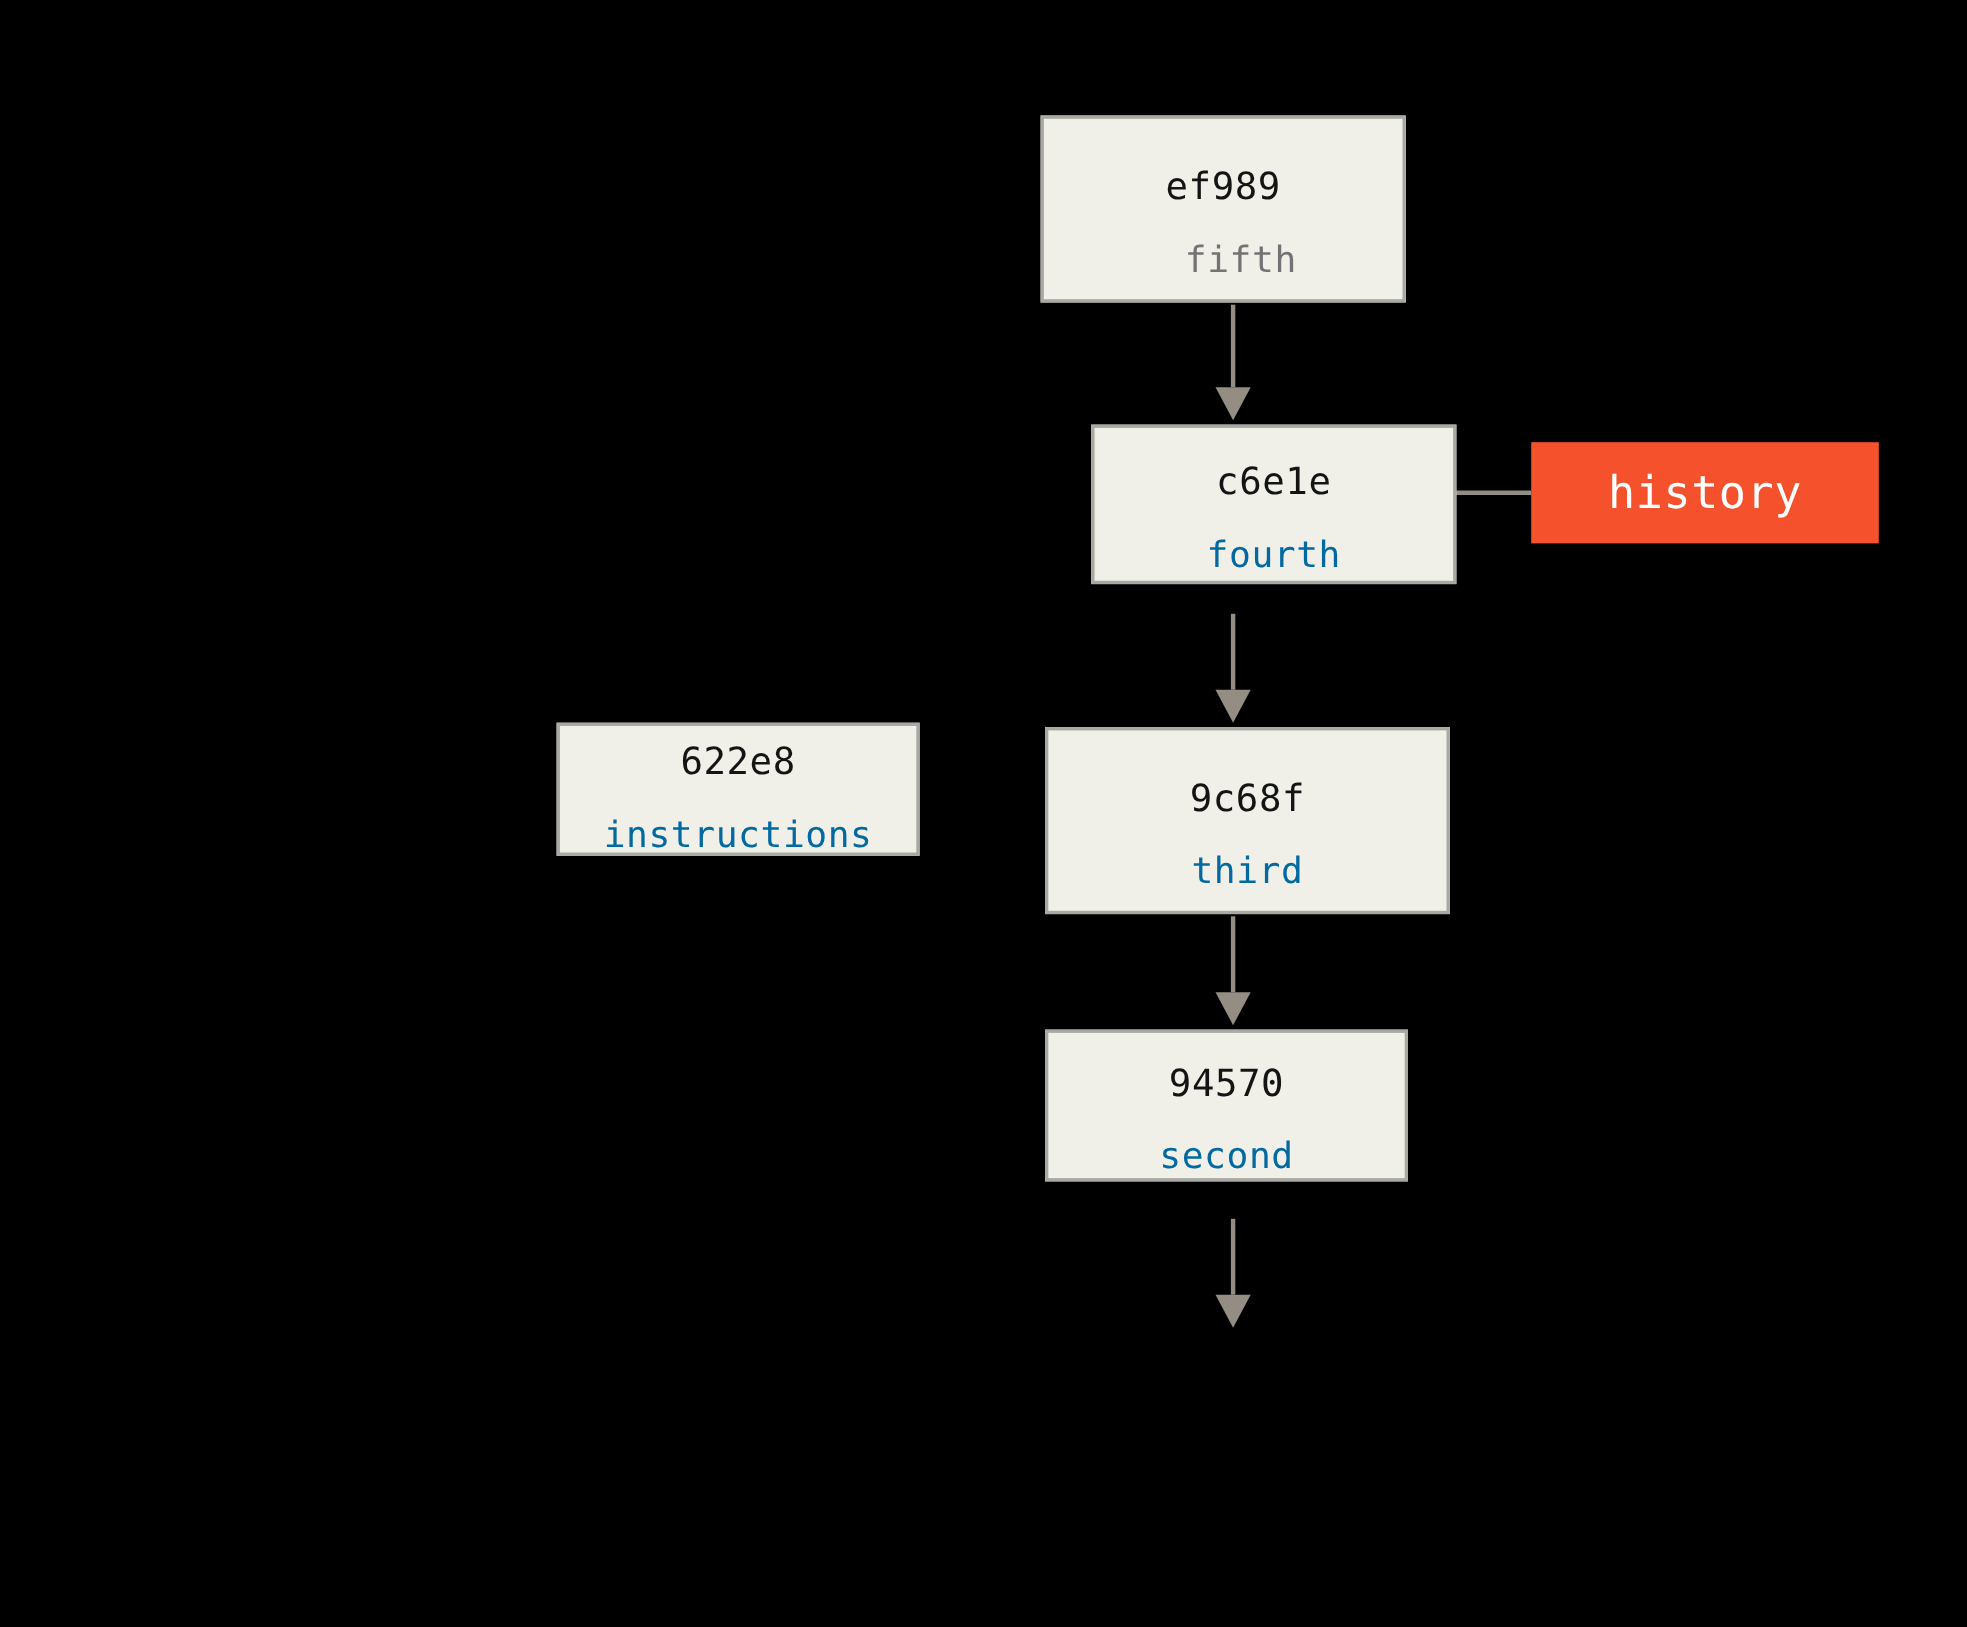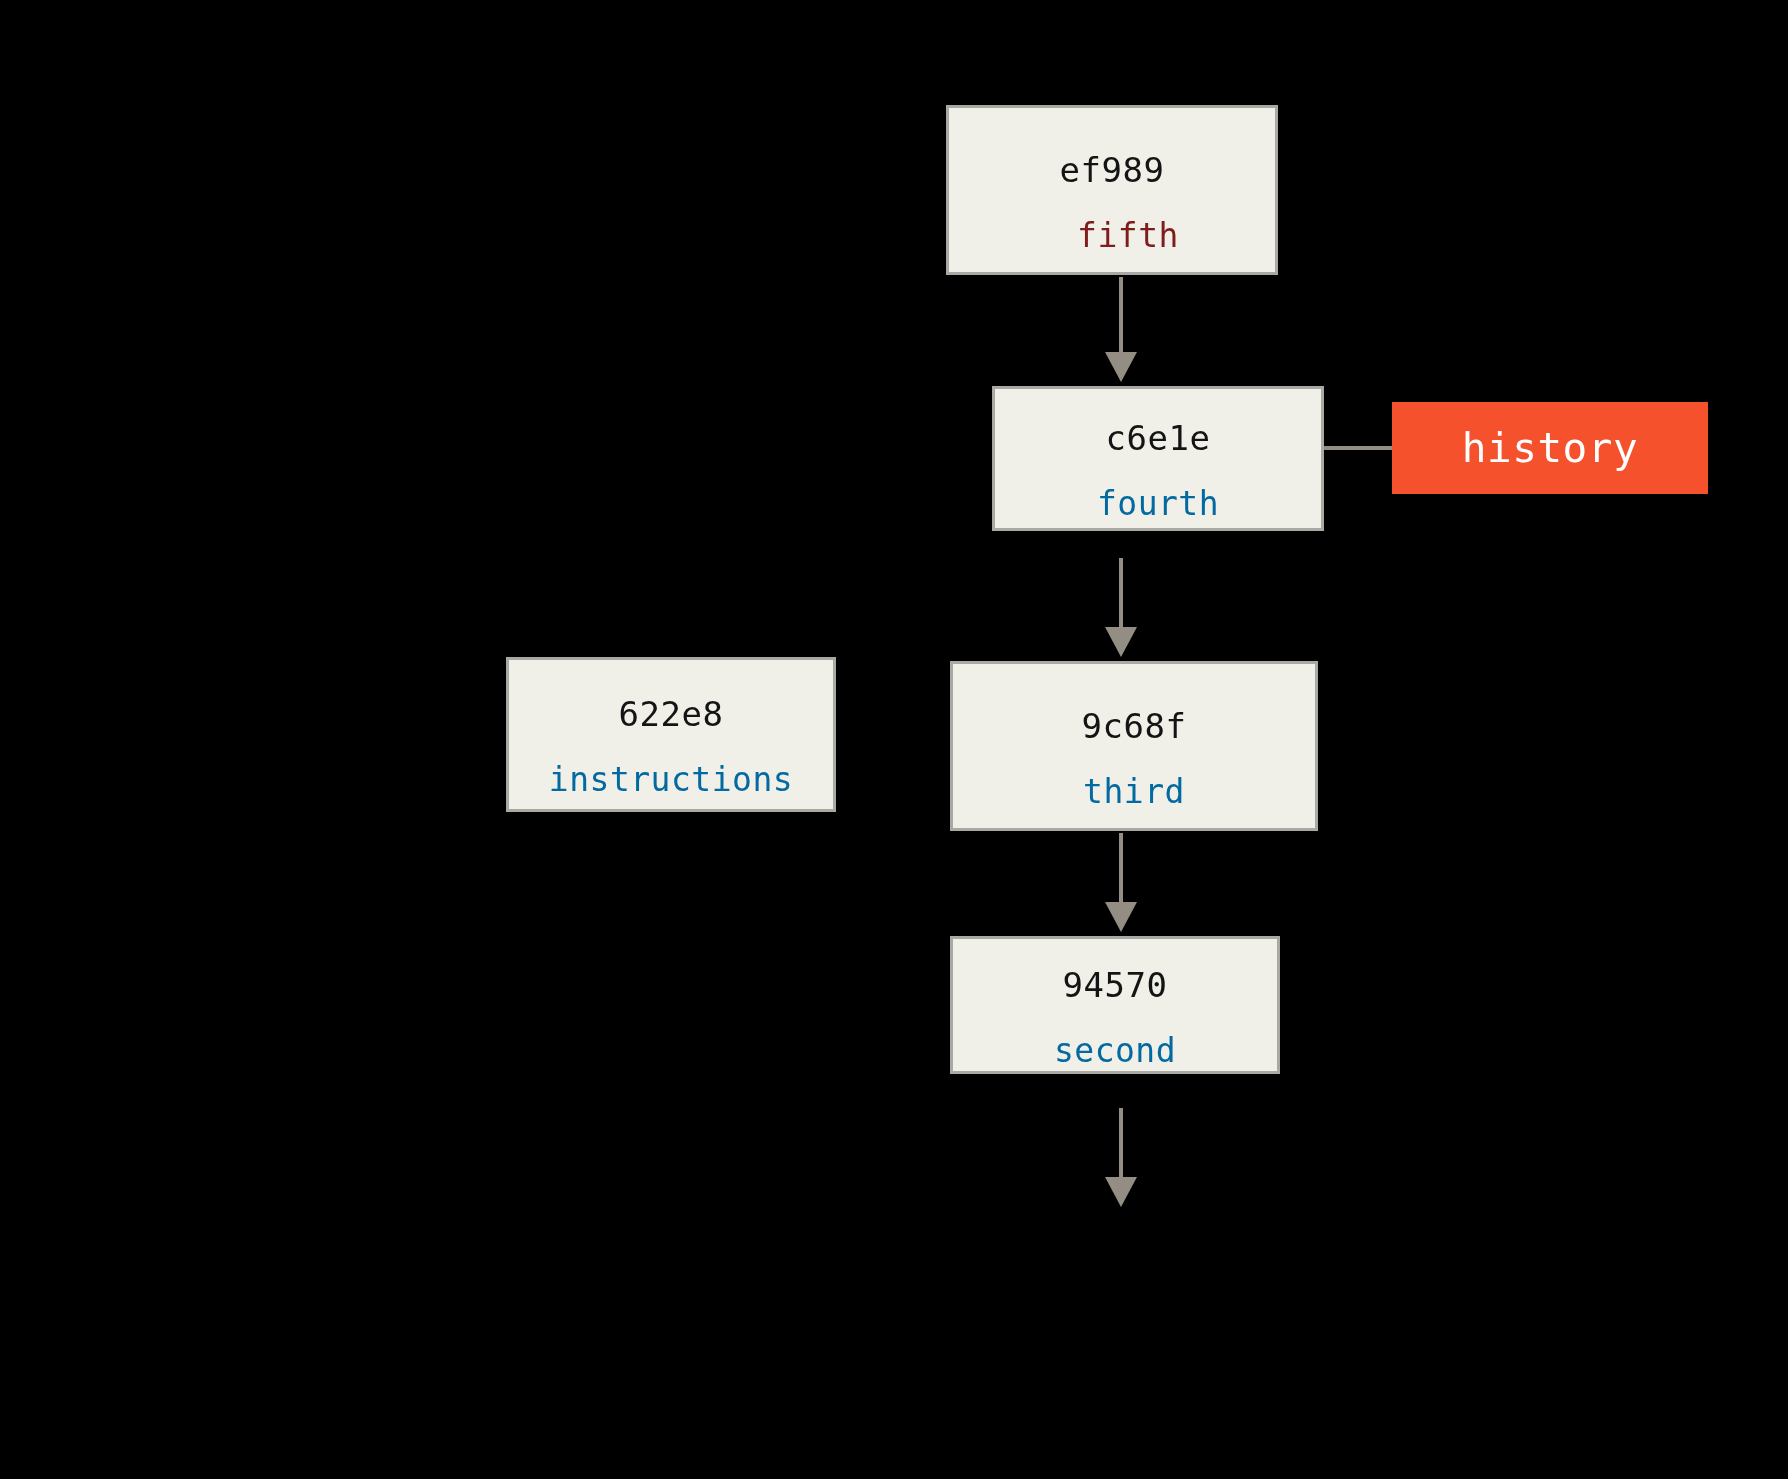--- a/index.html
+++ b/index.html
@@ -39,21 +39,21 @@
     margin-top: 24px;
   }
   .node-label {
     font-family: "DejaVu Sans Mono", "Liberation Mono", monospace;
     font-size: 33px;
     line-height: 1;
     letter-spacing: 0.5px;
     color: #a8a8a2;
   }
   .node-label.dim {
-    color: #7f1d1d;
+    color: #737373;
     margin-left: 32px;
   }
   .node-label.mid {
     color: #0369a1;
   }
 
   
   .branch-ref {
     position: absolute;
     box-sizing: border-box;
@@ -121,21 +121,21 @@
   <div class="node" style="left:946px; top:105px; width:332px; height:170px;">
     <div class="node-hash">ef989</div>
     <div class="node-label dim">fifth</div>
   </div>
 
   <div class="node" style="left:992px; top:386px; width:332px; height:145px;">
     <div class="node-hash">c6e1e</div>
     <div class="node-label mid">fourth</div>
   </div>
 
-  <div class="node" style="left:506px; top:657px; width:330px; height:155px;">
+  <div class="node" style="left:506px; top:657px; width:330px; height:121px;justify-content:flex-end;">
     <div class="node-hash">622e8</div>
     <div class="node-label mid">instructions</div>
   </div>
 
   <div class="node" style="left:950px; top:661px; width:368px; height:170px;">
     <div class="node-hash">9c68f</div>
     <div class="node-label mid">third</div>
   </div>
 
   <div class="node" style="left:950px; top:936px; width:330px; height:138px;">

